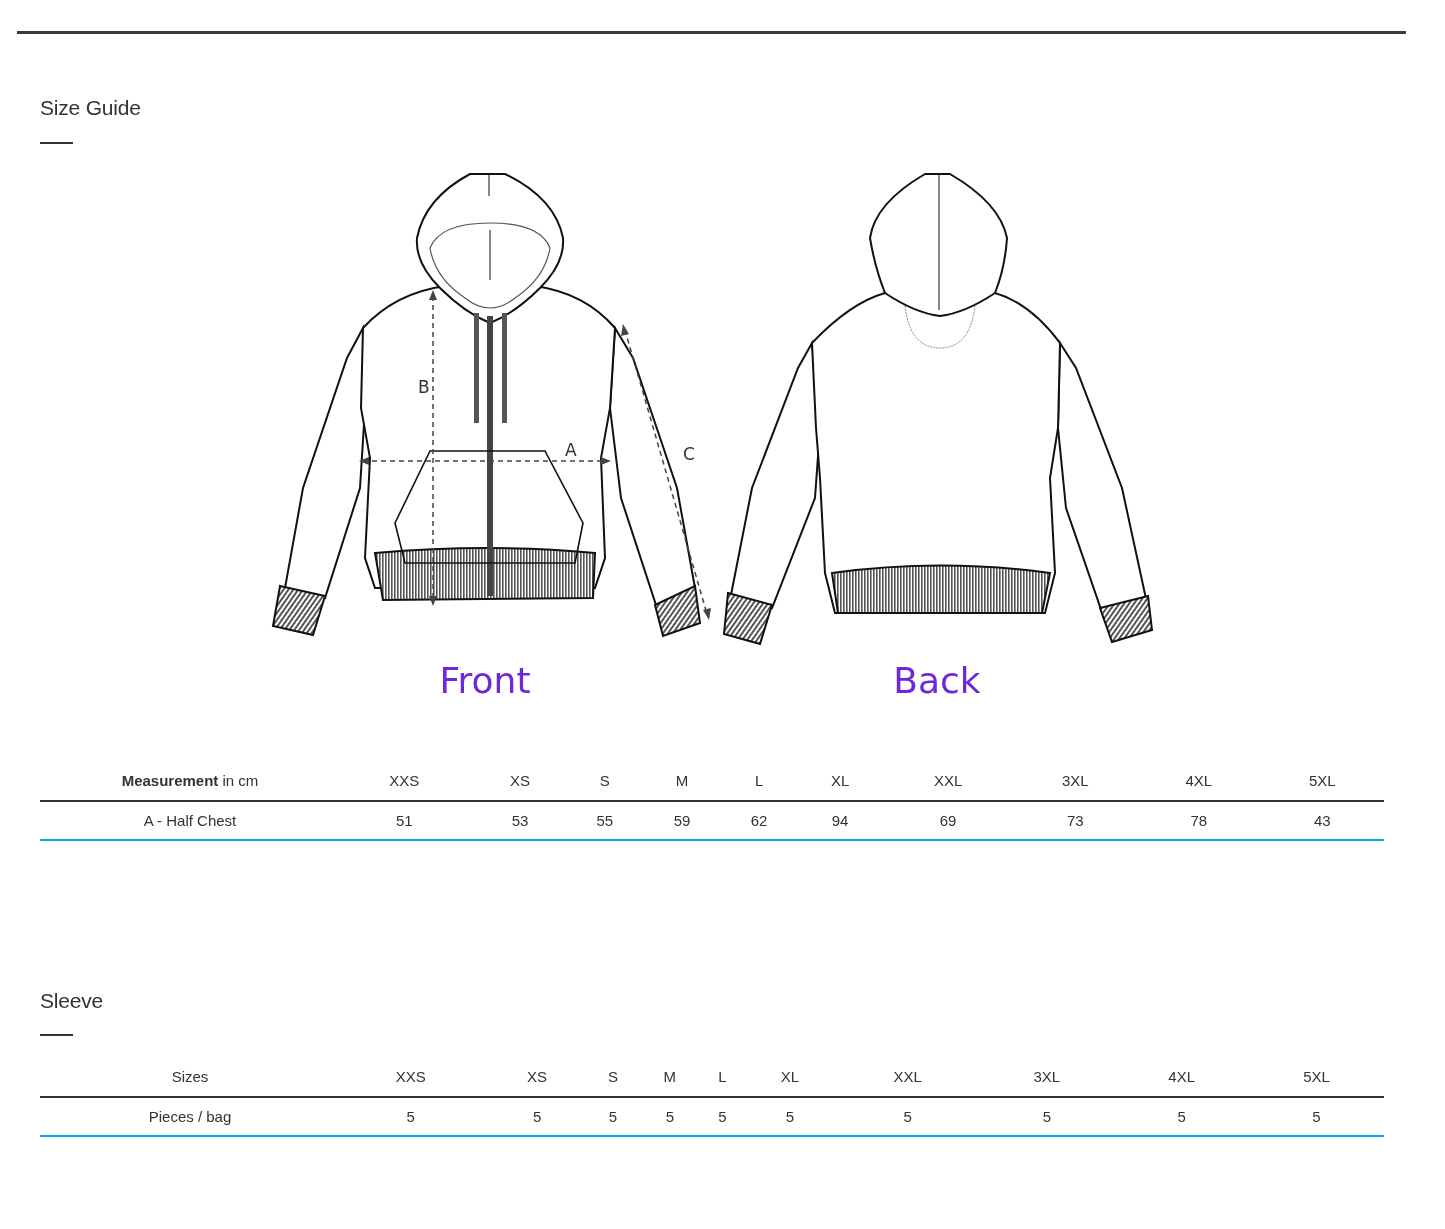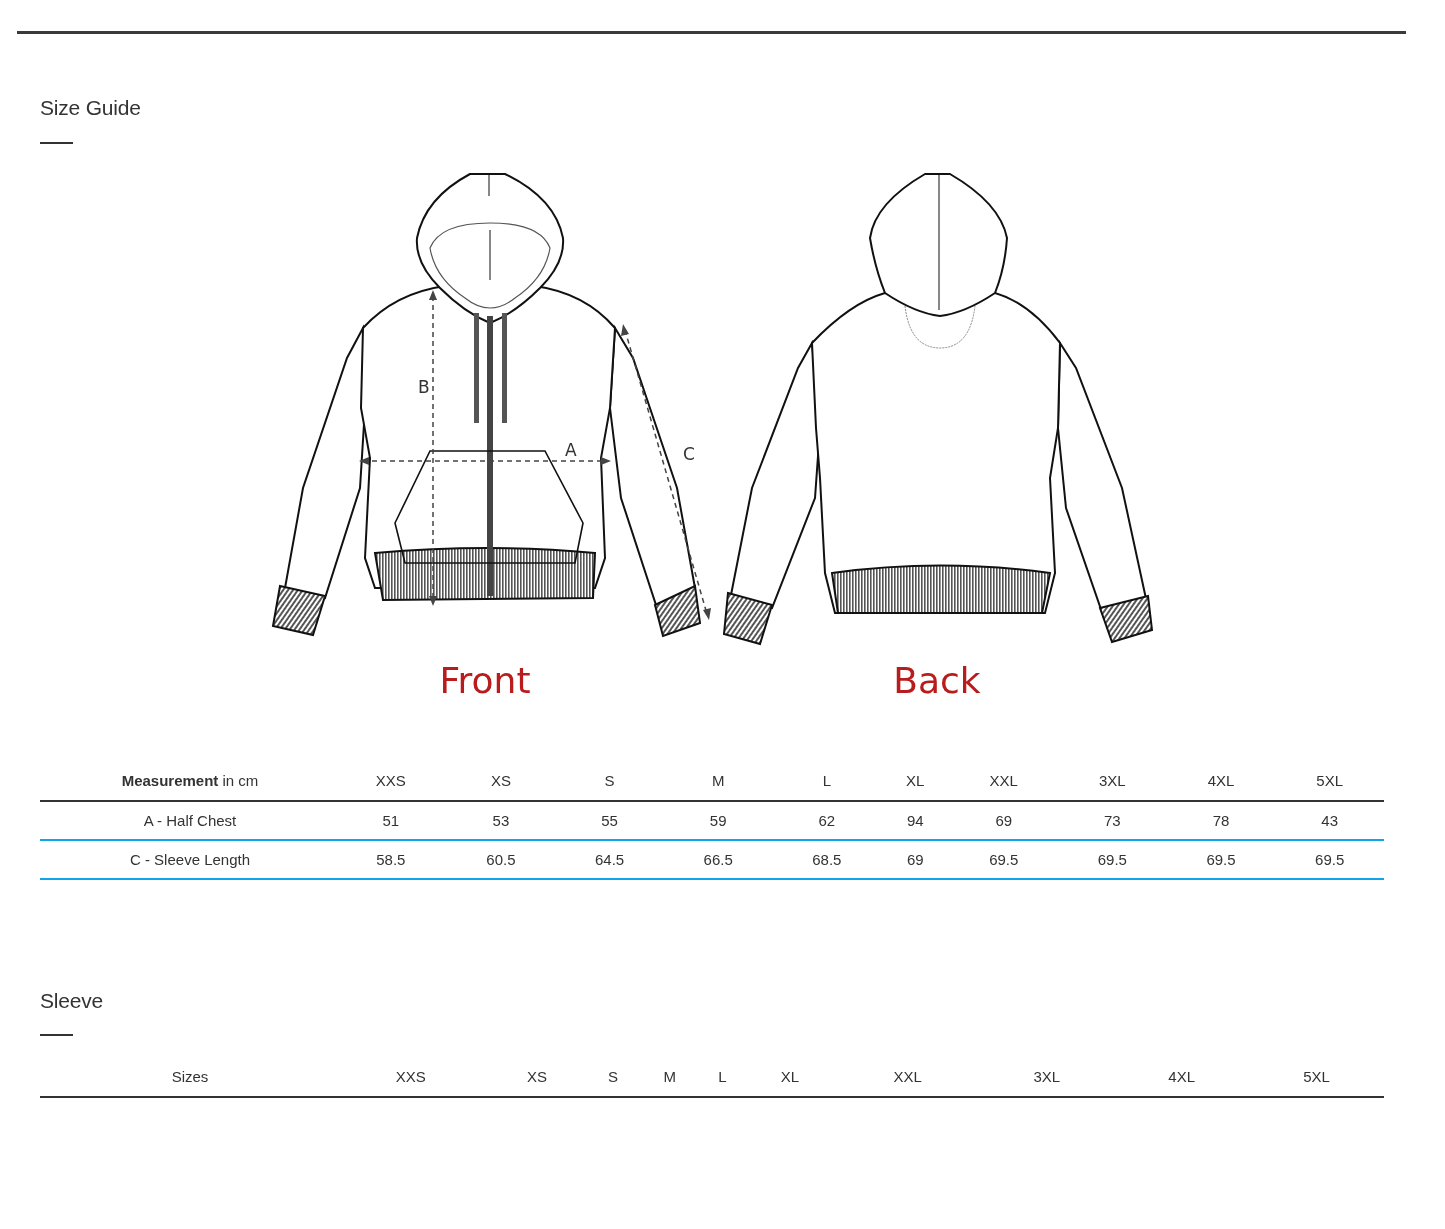--- a/index.html
+++ b/index.html
@@ -6,21 +6,21 @@
   body {
     width: 1445px; height: 1229px; position: relative; overflow: hidden;
     font-family: "Liberation Sans", "DejaVu Sans", sans-serif; color: #333333;
   }
   .top-rule { position: absolute; left: 17px; top: 31px; width: 1389px; height: 3px; background: #3a3a3a; }
   .section-title { position: absolute; left: 40px; font-size: 21px; font-weight: normal; color: #333; letter-spacing: -0.2px; }
   .section-dash { position: absolute; left: 40px; width: 33px; height: 2px; background: #333; }
 
   .figure { position: absolute; }
   .figure svg { display: block; }
-  .fig-label { position: absolute; font-family: "DejaVu Sans", sans-serif; font-size: 36px; color: #b91c1c; text-align: center; width: 200px; }
+  .fig-label { position: absolute; font-family: "DejaVu Sans", sans-serif; font-size: 36px; color: #6d28d9; text-align: center; width: 200px; }
 
   table.spec { position: absolute; left: 40px; width: 1344px; border-collapse: collapse; font-size: 15px; color: #333; }
   table.spec th, table.spec td { padding: 0; height: 37px; text-align: center; font-weight: normal; }
   table.spec th { height: 40px; vertical-align: middle; }
   table.spec th:first-child, table.spec td:first-child { text-align: center; padding-left: 5px; }
   table.spec thead tr { border-bottom: 2px solid #333; }
   table.spec tbody tr { border-bottom: 2px solid #0ea5e9; }
   .hdr-bold { font-weight: bold; }
 </style>
 </head>
@@ -120,33 +120,20 @@
       <td>53</td>
       <td>55</td>
       <td>59</td>
       <td>62</td>
       <td>94</td>
       <td>69</td>
       <td>73</td>
       <td>78</td>
       <td>43</td>
     </tr>
-    <tr>
-      <td>C - Sleeve Length</td>
-      <td>58.5</td>
-      <td>60.5</td>
-      <td>64.5</td>
-      <td>66.5</td>
-      <td>68.5</td>
-      <td>69</td>
-      <td>69.5</td>
-      <td>69.5</td>
-      <td>69.5</td>
-      <td>69.5</td>
-    </tr>
   </tbody>
 </table>
 
 <div class="section-title" style="top:989px;">Sleeve</div>
 <div class="section-dash" style="top:1034px;"></div>
 
 <table class="spec" style="top:1056px;">
   <thead>
     <tr>
       <th style="width:290px;" class="hdr-bold">Sizes</th>
@@ -156,14 +143,27 @@
       <th>M</th>
       <th>L</th>
       <th>XL</th>
       <th>XXL</th>
       <th>3XL</th>
       <th>4XL</th>
       <th>5XL</th>
     </tr>
   </thead>
   <tbody>
+    <tr>
+      <td>Pieces / bag</td>
+      <td>5</td>
+      <td>5</td>
+      <td>5</td>
+      <td>5</td>
+      <td>5</td>
+      <td>5</td>
+      <td>5</td>
+      <td>5</td>
+      <td>5</td>
+      <td>5</td>
+    </tr>
   </tbody>
 </table>
 
 </body></html>

